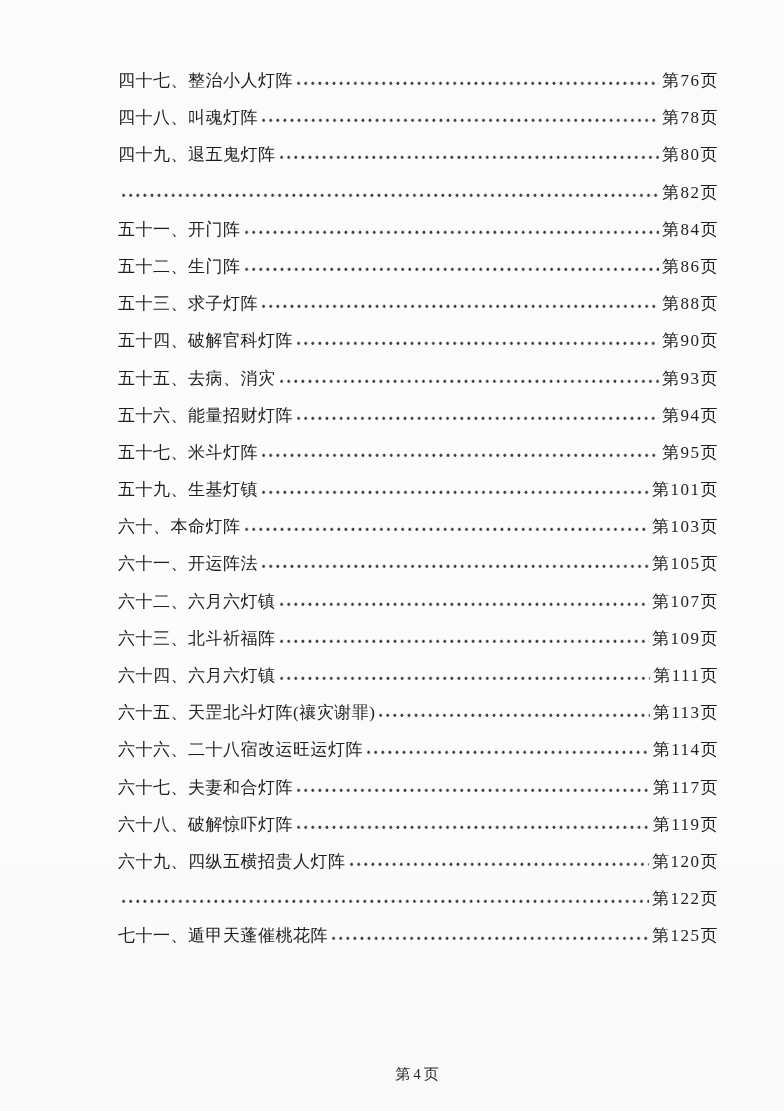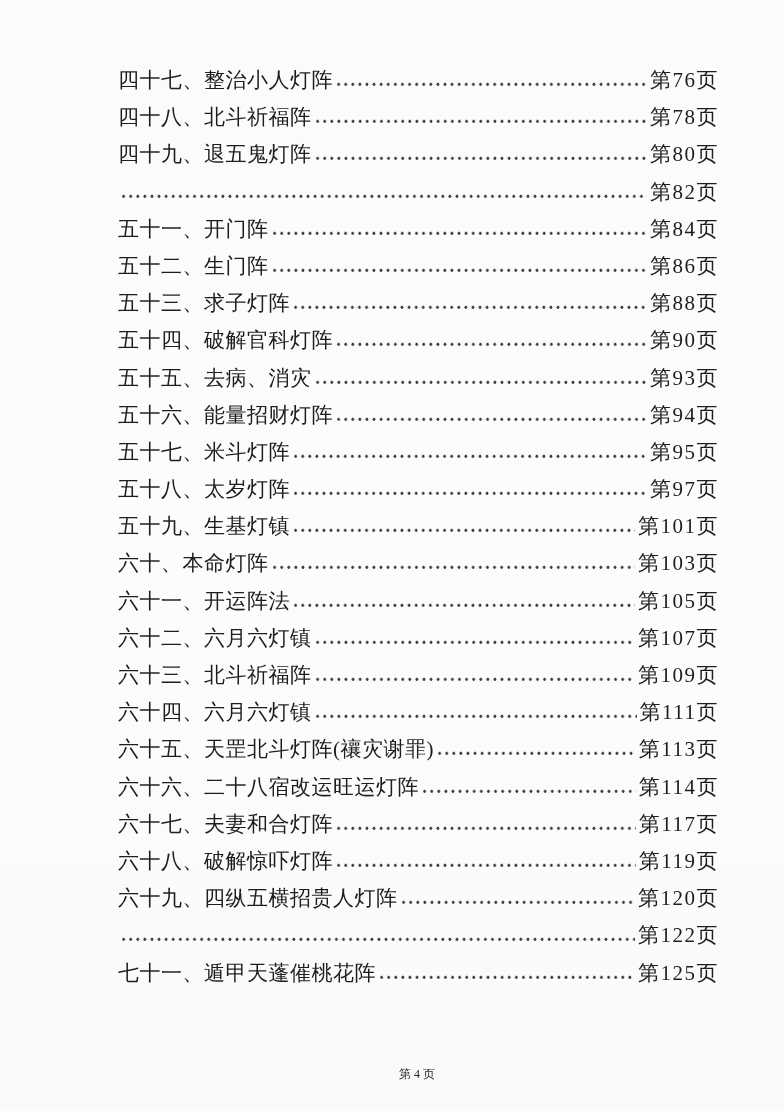--- a/index.html
+++ b/index.html
@@ -18,21 +18,21 @@
   .toc {
     position: absolute;
     left: 118px; top: 62px;
     width: 601px;
   }
   .toc-row {
     display: flex;
     align-items: baseline;
     height: 37.2px;
     line-height: 37.2px;
-    font-size: 21px;
+    font-size: 17px;
   }
   .toc-label {
     white-space: nowrap;
     letter-spacing: 0.5px;
   }
   .toc-leader {
     flex: 1;
     min-width: 12px;
     height: 5px;
     margin: 0 3px;
@@ -43,39 +43,39 @@
   }
   .toc-page {
     white-space: nowrap;
     letter-spacing: 1.5px;
   }
   .page-footer {
     position: absolute;
     left: 118px; top: 1063px;
     width: 601px;
     text-align: center;
-    font-size: 12px;
+    font-size: 15px;
     letter-spacing: 3px;
     line-height: 22px;
     color: #262626;
   }
 </style>
 </head>
 <body>
 
 <div class="page">
   <main class="toc">
 
     <div class="toc-row">
       <span class="toc-label">四十七、整治小人灯阵</span>
       <span class="toc-leader"></span>
       <span class="toc-page">第76页</span>
     </div>
     <div class="toc-row">
-      <span class="toc-label">四十八、北斗祈福阵</span>
+      <span class="toc-label">四十八、叫魂灯阵</span>
       <span class="toc-leader"></span>
       <span class="toc-page">第78页</span>
     </div>
     <div class="toc-row">
       <span class="toc-label">四十九、退五鬼灯阵</span>
       <span class="toc-leader"></span>
       <span class="toc-page">第80页</span>
     </div>
     <div class="toc-row">
       <span class="toc-leader"></span>
@@ -108,25 +108,20 @@
     </div>
     <div class="toc-row">
       <span class="toc-label">五十六、能量招财灯阵</span>
       <span class="toc-leader"></span>
       <span class="toc-page">第94页</span>
     </div>
     <div class="toc-row">
       <span class="toc-label">五十七、米斗灯阵</span>
       <span class="toc-leader"></span>
       <span class="toc-page">第95页</span>
-    </div>
-    <div class="toc-row">
-      <span class="toc-label">五十八、太岁灯阵</span>
-      <span class="toc-leader"></span>
-      <span class="toc-page">第97页</span>
     </div>
     <div class="toc-row">
       <span class="toc-label">五十九、生基灯镇</span>
       <span class="toc-leader"></span>
       <span class="toc-page">第101页</span>
     </div>
     <div class="toc-row">
       <span class="toc-label">六十、本命灯阵</span>
       <span class="toc-leader"></span>
       <span class="toc-page">第103页</span>

